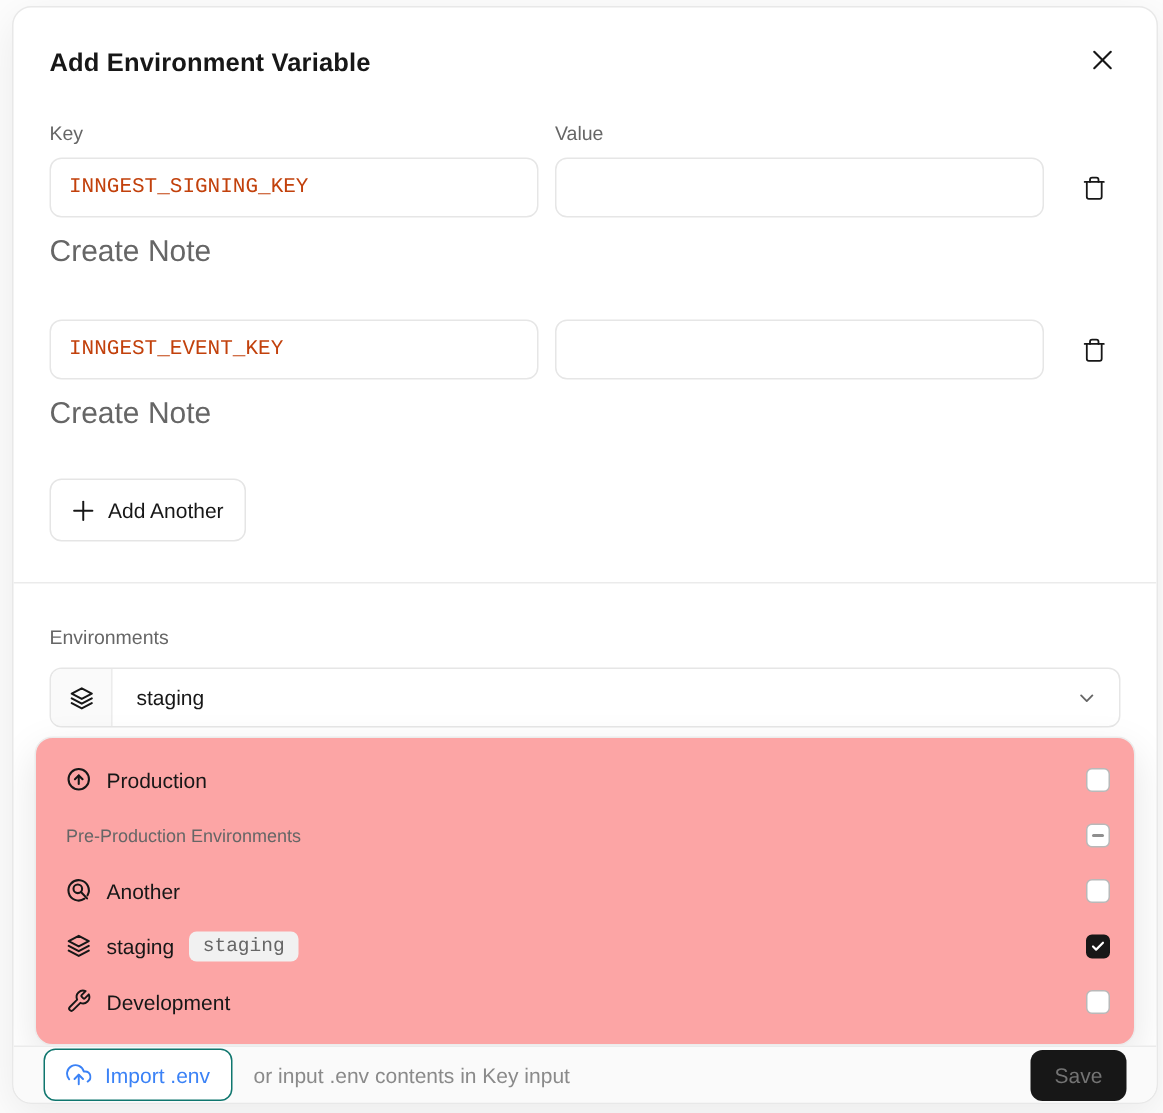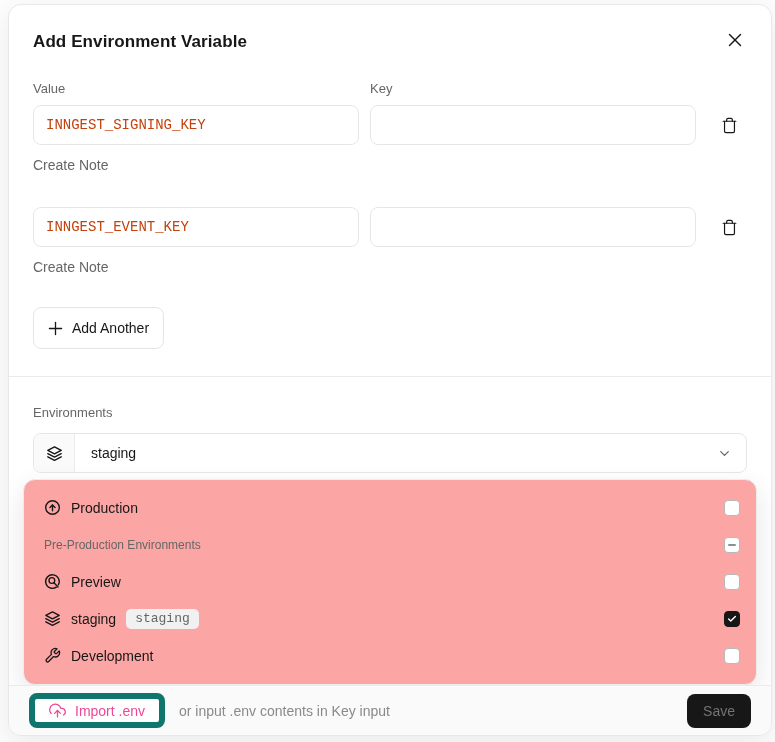--- a/index.html
+++ b/index.html
@@ -64,21 +64,21 @@
   .trash-btn {
     background: none; border: none; cursor: pointer;
     width: 36px; height: 36px;
     display: flex; align-items: center; justify-content: center;
     color: #171717;
     justify-self: end;
   }
   .note-link {
     display: inline-block;
     margin-top: 12px;
-    font-size: 14px;
+    font-size: 20px;
     color: #666666;
     background: none; border: none; cursor: pointer;
     font-family: inherit;
   }
   .add-another {
     margin-top: 31px;
     display: inline-flex; align-items: center; gap: 9px;
     height: 42px; padding: 0 14px;
     background: #fff;
     border: 1px solid #e5e5e5;
@@ -168,23 +168,23 @@
     background: #fafafa;
     border-top: 1px solid #ebebeb;
     display: flex; align-items: center;
     padding: 0 20px;
     gap: 14px;
   }
   .import-btn {
     display: inline-flex; align-items: center; gap: 9px;
     height: 35px; padding: 0 14px;
     background: #fff;
-    border: 6px solid #0f766e;
+    border: 1px solid #0f766e;
     border-radius: 8px;
-    font-size: 14px; font-weight: 500; color: #ec4899;
+    font-size: 14px; font-weight: 500; color: #3b82f6;
     cursor: pointer;
     font-family: inherit;
   }
   .footer-hint { font-size: 14px; color: #8a8a8a; }
   .save-btn {
     margin-left: auto;
     height: 34px; padding: 0 16px;
     background: #171717; color: #737373;
     border: none; border-radius: 8px;
     font-size: 14px; font-weight: 500;
@@ -208,22 +208,22 @@
           <line x1="2.5" y1="2.5" x2="13.5" y2="13.5"></line>
             <line x1="13.5" y1="2.5" x2="2.5" y2="13.5"></line>
         </svg>
       </span>
     </button>
   </div>
 
   <div class="body">
 
     <div class="labels-row">
+      <div class="field-label">Key</div>
       <div class="field-label">Value</div>
-      <div class="field-label">Key</div>
       <div></div>
     </div>
 
     <div class="kv-row">
       <input class="text-input" type="text" value="INNGEST_SIGNING_KEY" style="">
       <input class="text-input" type="text" value="" style="">
       <button class="trash-btn">
         <span>
           <svg width="17" height="17" viewBox="0 0 24 24" fill="none" stroke="currentColor" stroke-width="1.7" stroke-linecap="round" stroke-linejoin="round">
             <polyline points="3 6 5 6 21 6"></polyline>
@@ -311,21 +311,21 @@
     </div>
 
     <div class="env-option">
       <span class="opt-icon">
         <svg width="17" height="17" viewBox="0 0 16 16" fill="none" stroke="currentColor" stroke-width="1.3" stroke-linecap="round" stroke-linejoin="round">
           <path d="M11.6 13.3 A6.4 6.4 0 1 1 13.5 11.2"></path>
           <circle cx="7.4" cy="7.1" r="2.7"></circle>
           <line x1="9.4" y1="9.1" x2="13.2" y2="13.1"></line>
         </svg>
       </span>
-      <span class="opt-label">Preview</span>
+      <span class="opt-label">Another</span>
       <span class="spacer-flex"></span>
       <span class="checkbox"></span>
     </div>
 
     <div class="env-option">
       <span class="opt-icon">
         <svg width="17" height="17" viewBox="0 0 16 16" fill="none" stroke="currentColor" stroke-width="1.3" stroke-linejoin="round" stroke-linecap="round">
           <path d="M8 1.8 L14.3 5.1 L8 8.4 L1.7 5.1 Z"></path>
           <path d="M1.7 8.1 L8 11.4 L14.3 8.1"></path>
           <path d="M1.7 11.1 L8 14.4 L14.3 11.1"></path>

